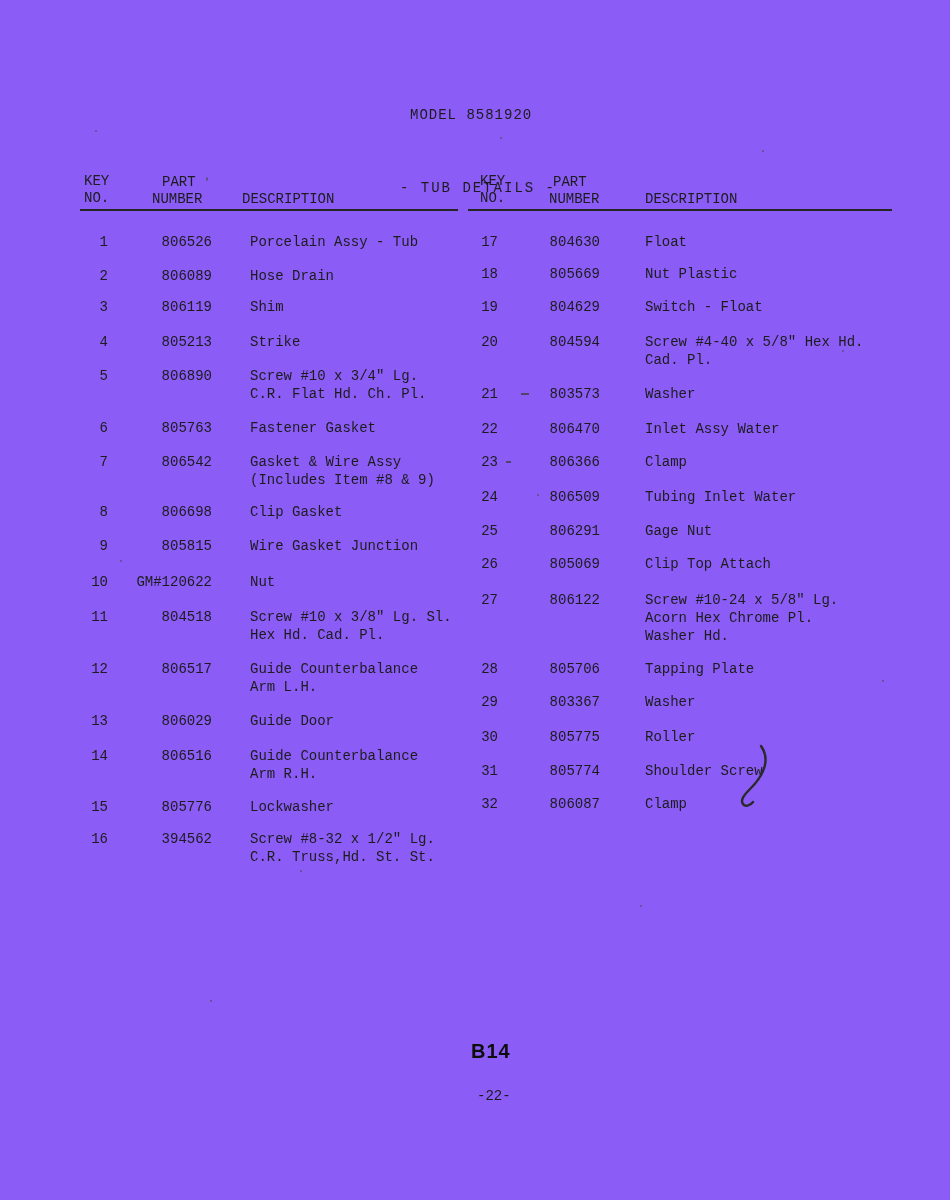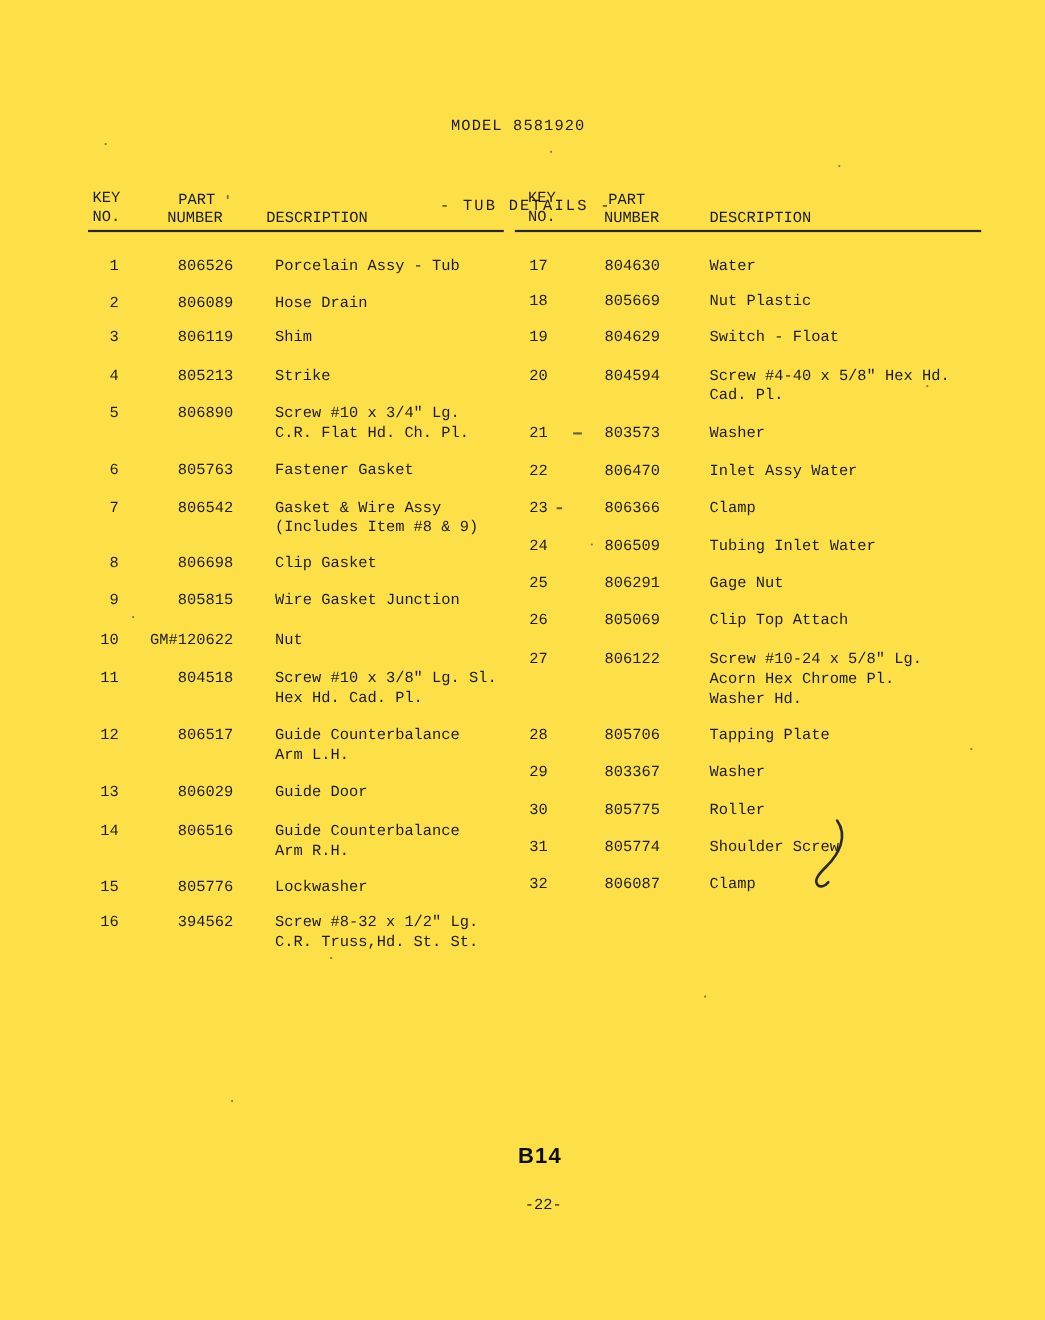--- a/index.html
+++ b/index.html
@@ -1,18 +1,18 @@
 <!DOCTYPE html>
 <html><head>
 <meta charset="utf-8">
 <style>
   html,body { margin:0; padding:0; background:#e8e8e6; }
   #page {
     position:relative; width:950px; height:1200px; margin:0 auto;
-    background:#fde047; overflow:hidden;
+    background:#8b5cf6; overflow:hidden;
     font-family:"Liberation Mono","DejaVu Sans Mono",monospace;
     color:#1c1c1c; font-size:14px; line-height:18px;
   }
   .abs { position:absolute; white-space:pre-line; }
   .doc-title { top:106px; left:410px; letter-spacing:1px; }
   .doc-subtitle { top:144px; left:400px; letter-spacing:2px;margin-top:35px; }
 
   
   .h2line { line-height:17px; }
   .rule { position:absolute; height:2px; background:#262626; }
@@ -145,21 +145,21 @@
   <div class="row lt" style="top:830px">
       <span class="cell ck">16</span>
       <span class="cell cp">394562</span>
       <span class="cell cd">Screw #8-32 x 1/2" Lg.
 C.R. Truss,Hd. St. St.</span>
     </div>
 
   <div class="row rt" style="top:233px">
       <span class="cell ck">17</span>
       <span class="cell cp">804630</span>
-      <span class="cell cd">Water</span>
+      <span class="cell cd">Float</span>
     </div>
   <div class="row rt" style="top:265px">
       <span class="cell ck">18</span>
       <span class="cell cp">805669</span>
       <span class="cell cd">Nut Plastic</span>
     </div>
   <div class="row rt" style="top:298px">
       <span class="cell ck">19</span>
       <span class="cell cp">804629</span>
       <span class="cell cd">Switch - Float</span>

